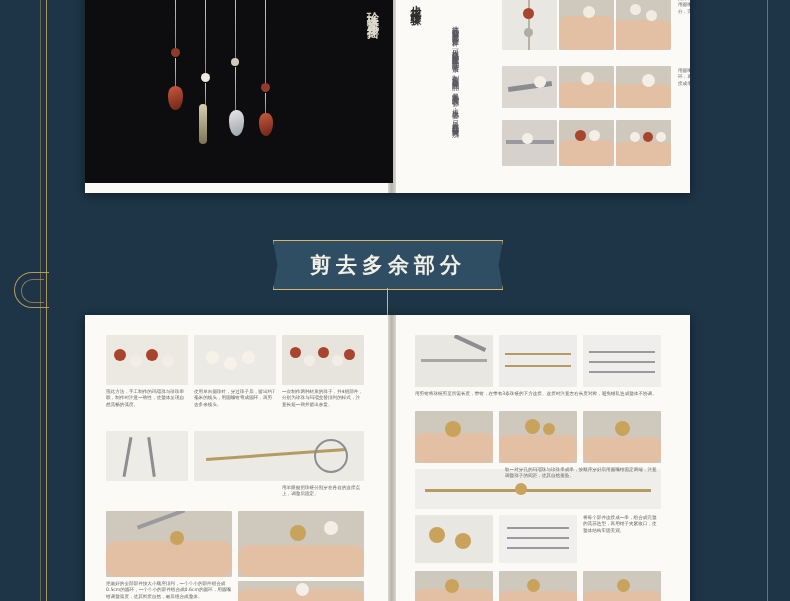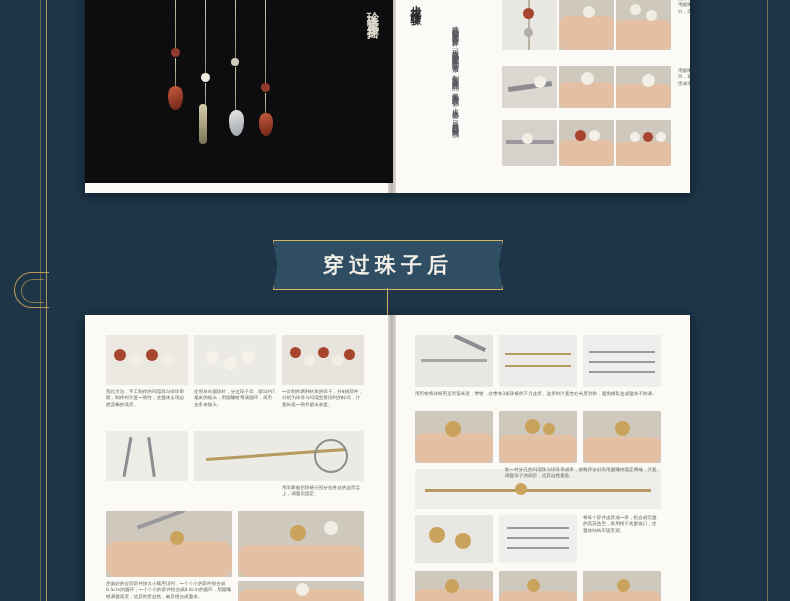--- a/index.html
+++ b/index.html
@@ -163,21 +163,21 @@
     <div class="tile" style="left:531px;top:130px;width:55px;height:46px;">
       <div class="hand" style="left:-2px;top:22px;width:58px;height:24px;border-radius:7px;"></div>
       <div class="bead" style="left:14px;top:12px;width:10px;height:10px;background:#f3efe6;"></div>
       <div class="bead" style="left:27px;top:12px;width:10px;height:10px;background:#a8452f;"></div>
       <div class="bead" style="left:40px;top:12px;width:10px;height:10px;background:#f3efe6;"></div>
     </div>
 
   </div>
 
   <div class="banner">
-    <div class="banner-text">穿过珠子后</div>
+    <div class="banner-text">剪去多余部分</div>
   </div>
   <div class="pointer-line"></div>
   <div class="pointer-dot"></div>
 
   <div class="book book-bottom">
     <div class="page-white" style="left:0;width:303px;"></div>
     <div class="page-white" style="left:311px;width:294px;"></div>
     <div class="spine" style="left:303px;"></div>
 
     <div class="tile" style="left:21px;top:20px;width:82px;height:50px;background:#ece9e3;">

